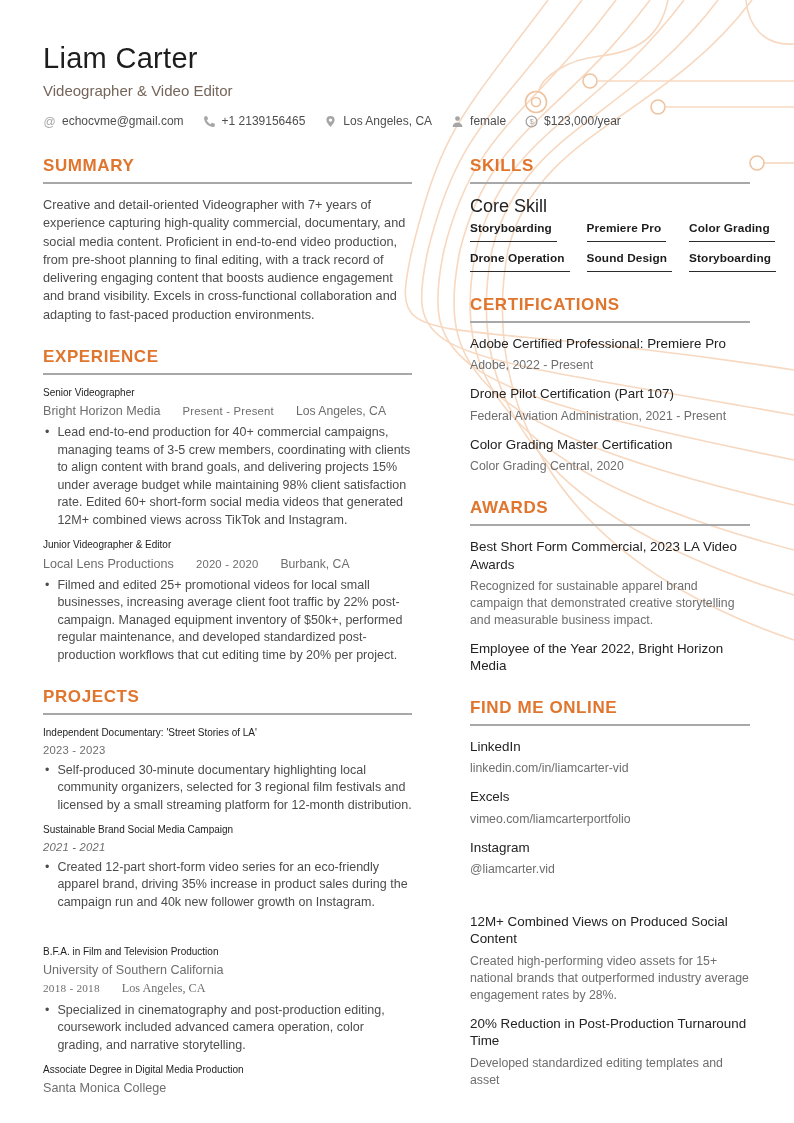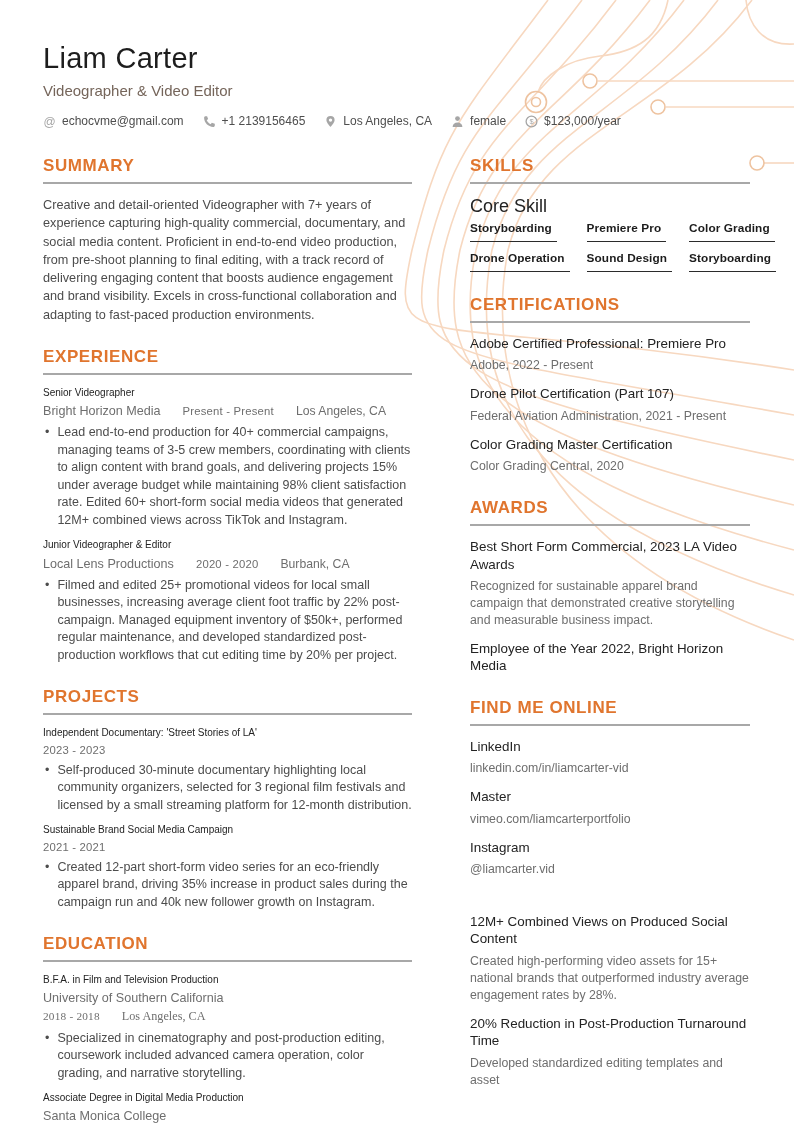--- a/index.html
+++ b/index.html
@@ -186,32 +186,31 @@
               <div class="item-title">Independent Documentary: 'Street Stories of LA'</div>
               <div class="meta-row" style="margin-top:4px;">
                 <span class="dates">2023 - 2023</span>
               </div>
               <div class="bullet">
                   <span>Self-produced 30-minute documentary highlighting local community organizers, selected for 3 regional film festivals and licensed by a small streaming platform for 12-month distribution.</span>
                 </div>
             </div>
             <div class="item" style="margin-bottom:0;">
               <div class="item-title">Sustainable Brand Social Media Campaign</div>
-              <div class="meta-row" style="margin-top:4px;">
+              <div class="meta-row" style="margin-top:4px;font-style:italic;">
                 <span class="dates">2021 - 2021</span>
               </div>
               <div class="bullet">
                   <span>Created 12-part short-form video series for an eco-friendly apparel brand, driving 35% increase in product sales during the campaign run and 40k new follower growth on Instagram.</span>
                 </div>
             </div>
           </div>
         </div>
 
         <div class="section" style="margin-bottom:0;">
-          <div class="sec-head">EDUCATION</div>
           <div class="sec-body">
             <div class="item">
               <div class="item-title">B.F.A. in Film and Television Production</div>
               <div class="school">University of Southern California</div>
               <div class="meta-row" style="margin-top:4px;font-family:Liberation Serif, serif;">
                 <span class="dates">2018 - 2018</span>
                 <span class="loc">Los Angeles, CA</span>
               </div>
               <div class="bullet">
                   <span>Specialized in cinematography and post-production editing, coursework included advanced camera operation, color grading, and narrative storytelling.</span>
@@ -262,21 +261,21 @@
             <div class="r-sub">Recognized for sustainable apparel brand campaign that demonstrated creative storytelling and measurable business impact.</div>
             <div class="r-title">Employee of the Year 2022, Bright Horizon Media</div>
           </div>
         </div>
 
         <div class="section">
           <div class="sec-head">FIND ME ONLINE</div>
           <div class="sec-body">
             <div class="r-title">LinkedIn</div>
             <div class="r-sub">linkedin.com/in/liamcarter-vid</div>
-            <div class="r-title">Master</div>
+            <div class="r-title">Excels</div>
             <div class="r-sub">vimeo.com/liamcarterportfolio</div>
             <div class="r-title">Instagram</div>
             <div class="r-sub">@liamcarter.vid</div>
           </div>
         </div>
 
         <div class="section" style="margin-bottom:0;">
           <div class="sec-body">
             <div class="r-title">12M+ Combined Views on Produced Social Content</div>
             <div class="r-sub">Created high-performing video assets for 15+ national brands that outperformed industry average engagement rates by 28%.</div>

